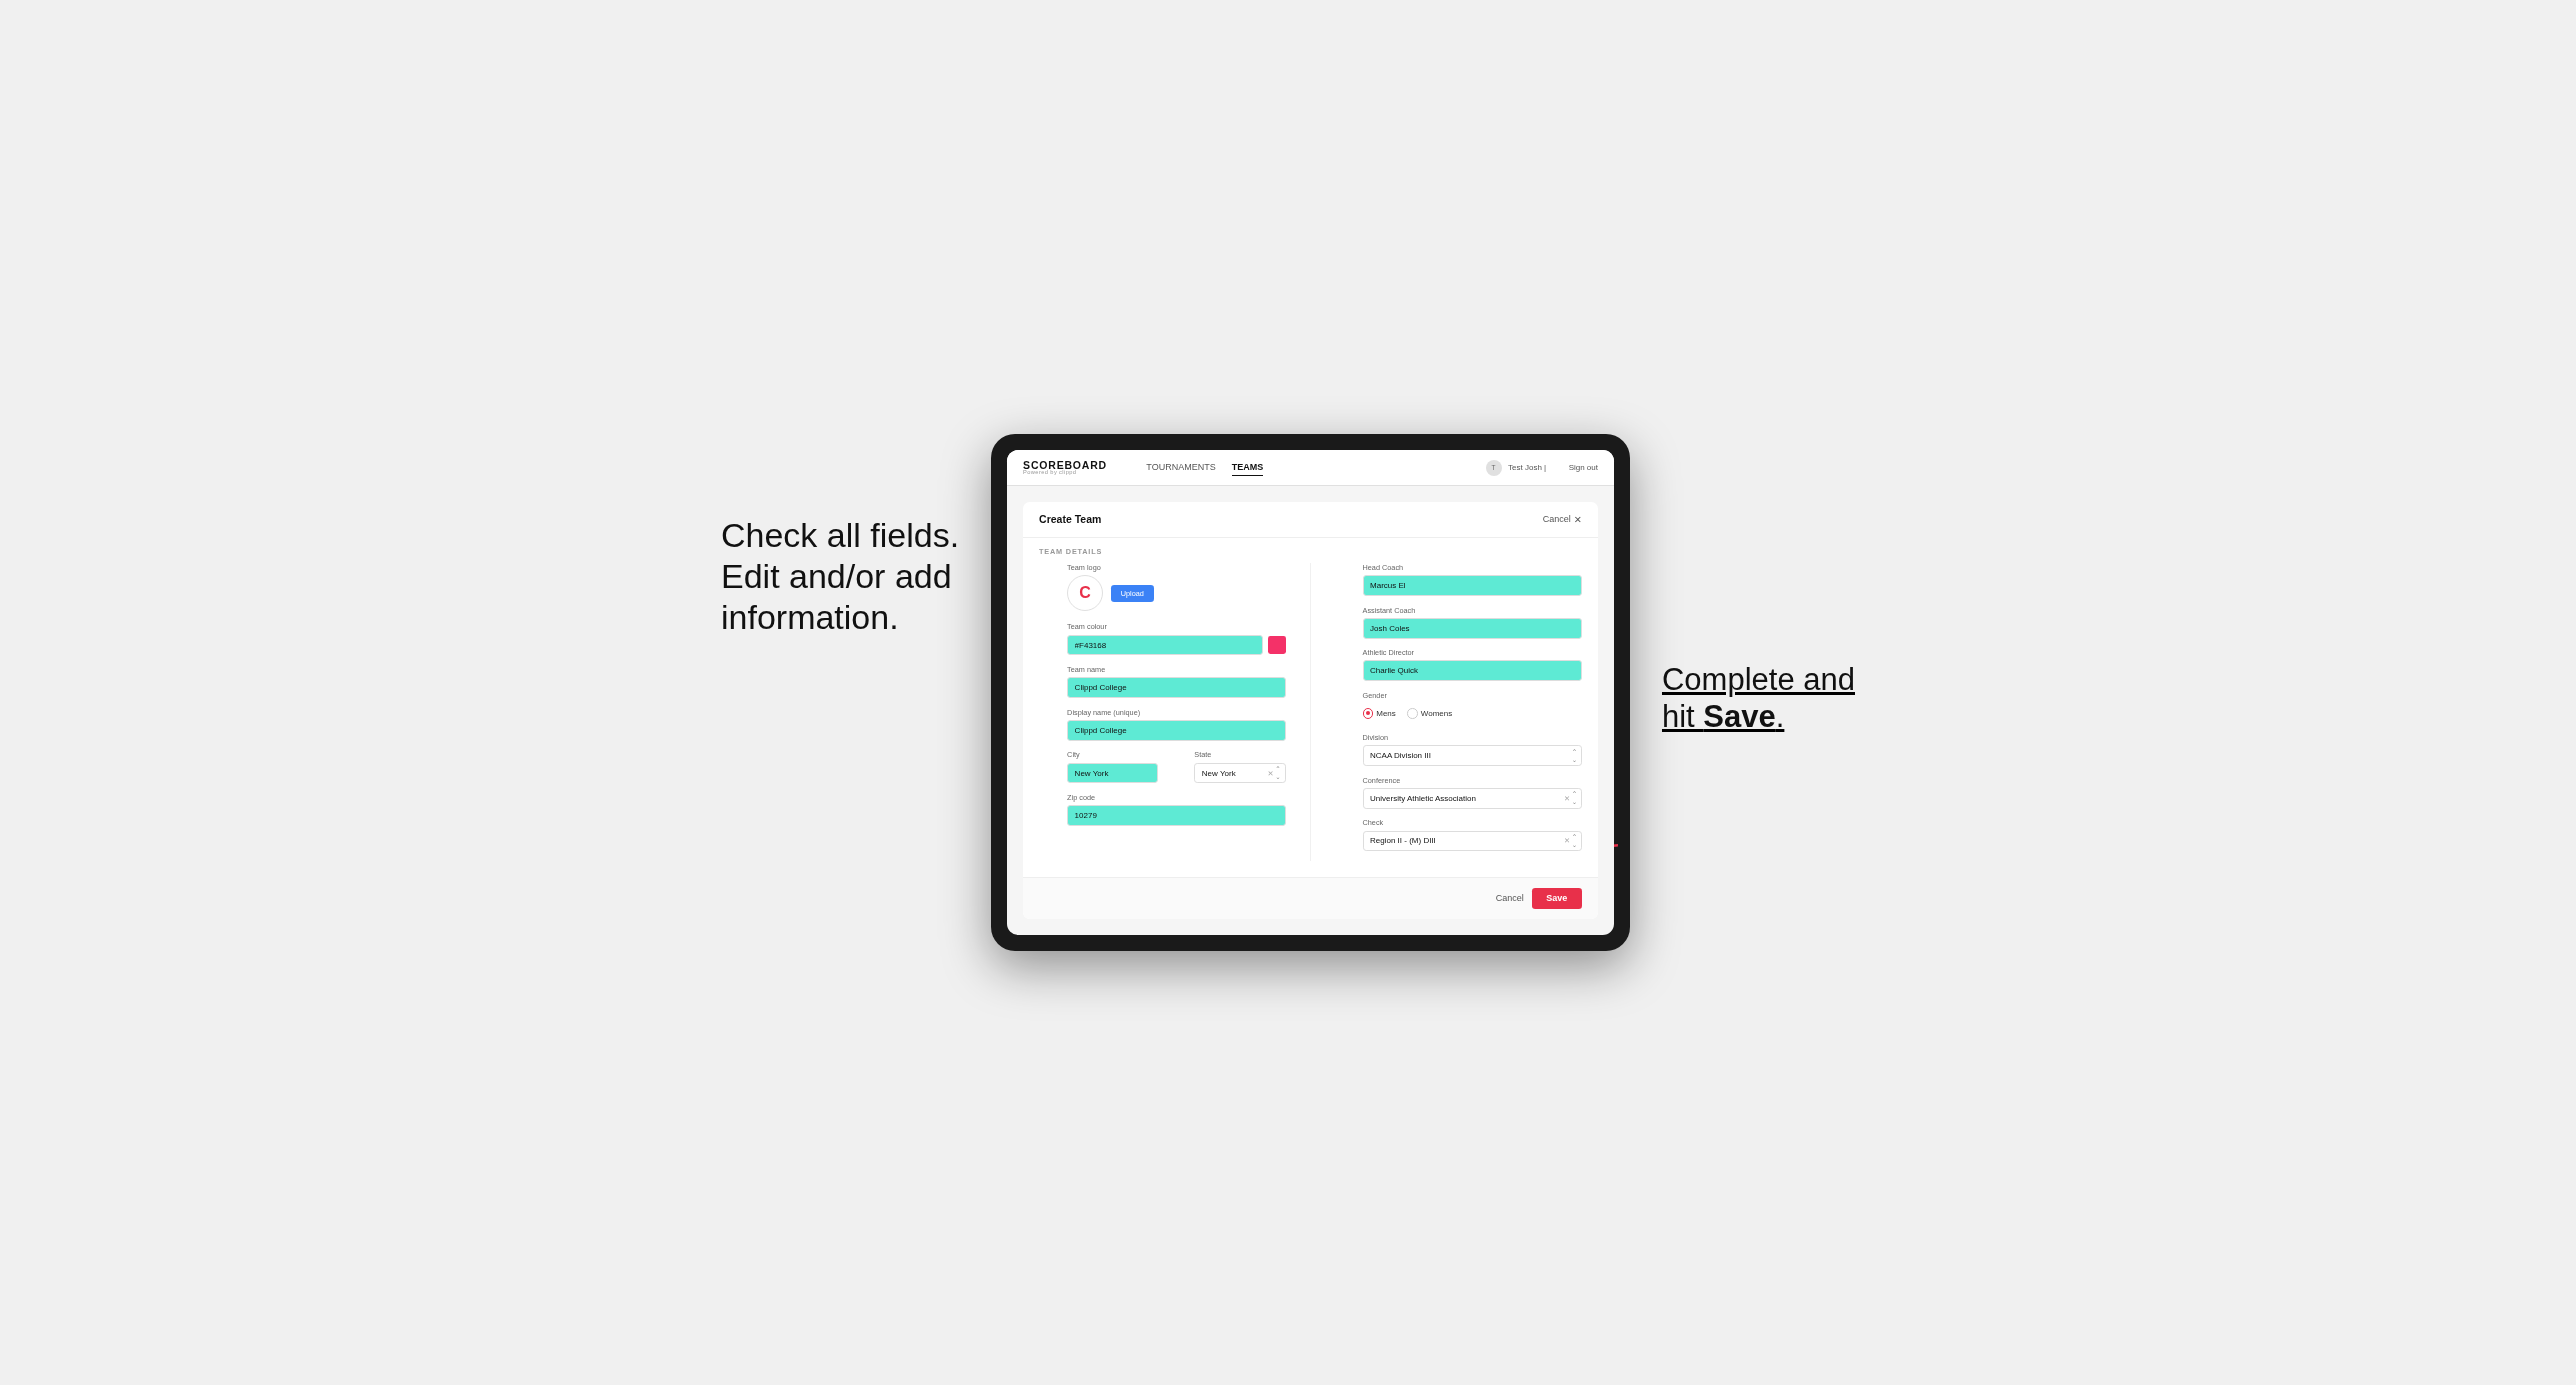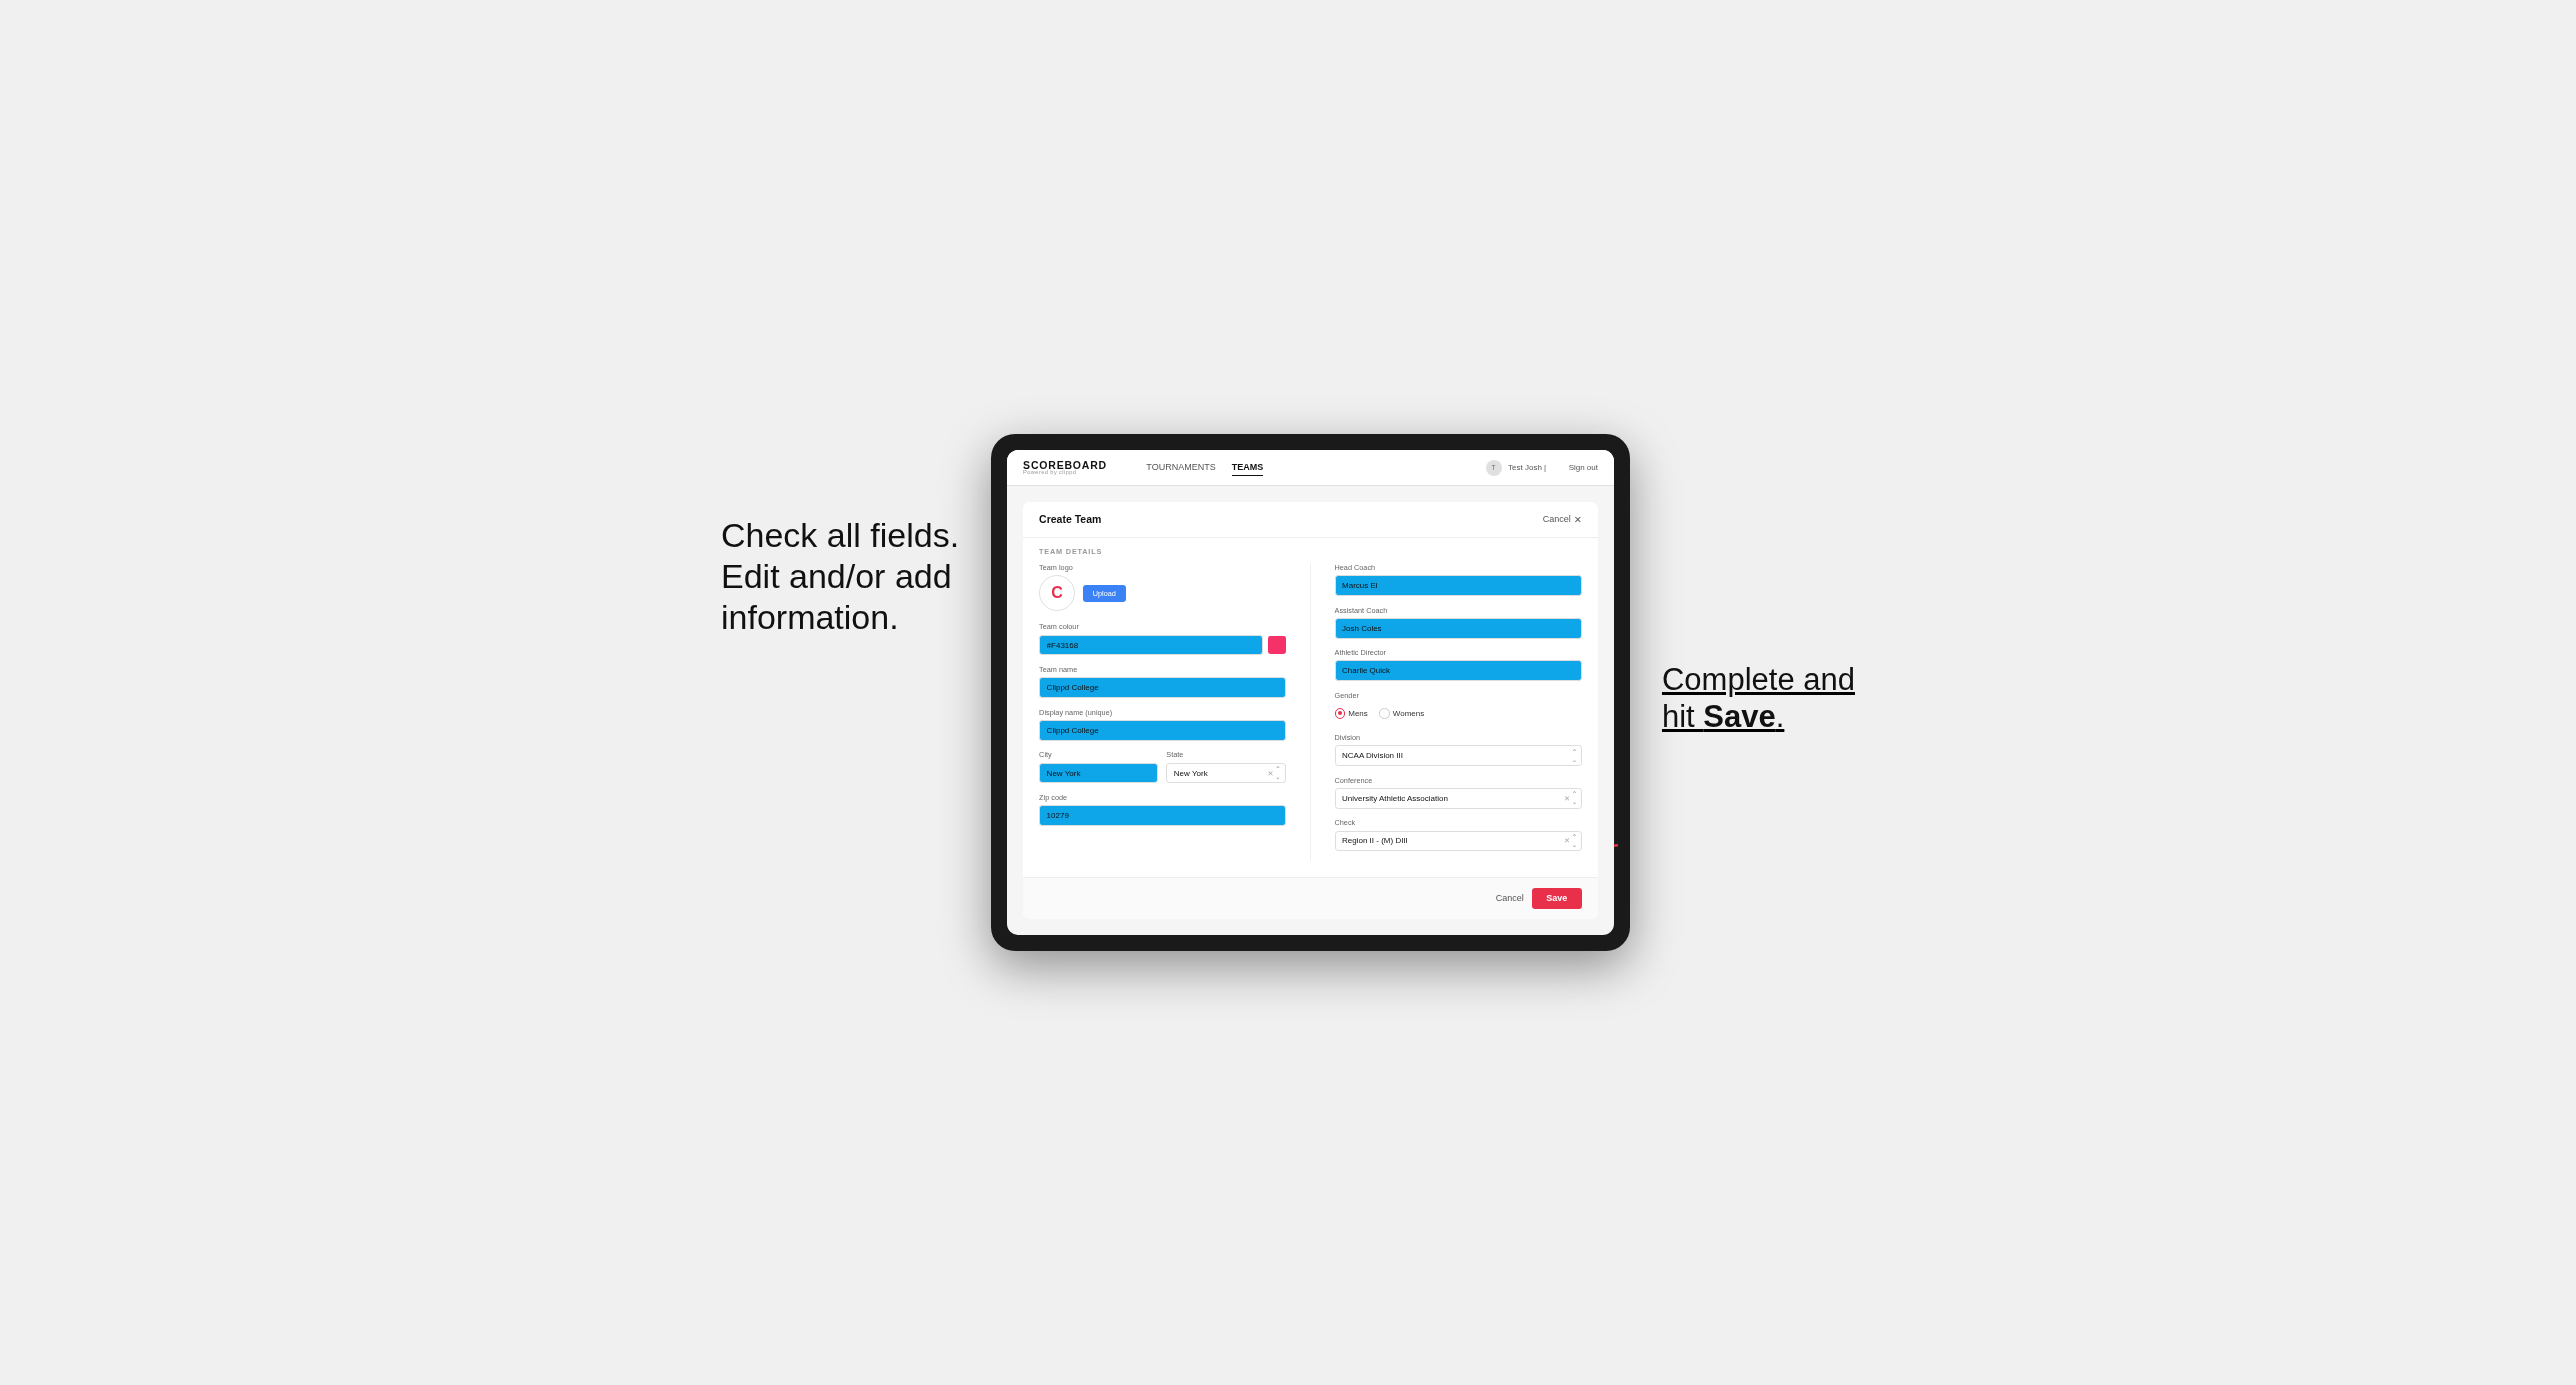--- a/index.html
+++ b/index.html
@@ -160,37 +160,38 @@
       padding-right: 24px;
       border-right: 0.8px solid #f0f0f0;
     }
 
     .form-right {
       padding-left: 24px;
     }
 
     .field-group {
       margin-bottom: 9.7px;
+      margin-left: 28px;
     }
 
     .field-label {
       font-size: 7.3px;
       color: #666;
       margin-bottom: 3.2px;
       display: block;
     }
 
     .field-input {
       width: 100%;
       border: 0.8px solid #ddd;
       border-radius: 3.2px;
       padding: 4.9px 6.5px;
       font-size: 8px;
       color: #111;
-      background: #0ea5e9;
+      background: #5eead4;
       outline: none;
     }
 
     
     .logo-upload-area {
       display: flex;
       align-items: center;
       gap: 8px;
       margin-bottom: 11.3px;
     }

